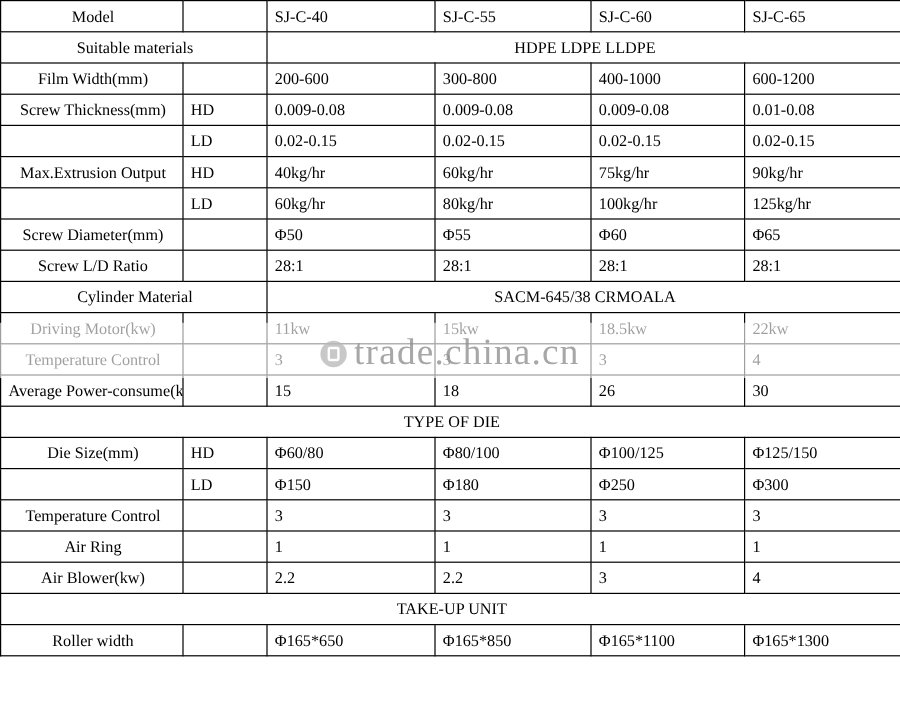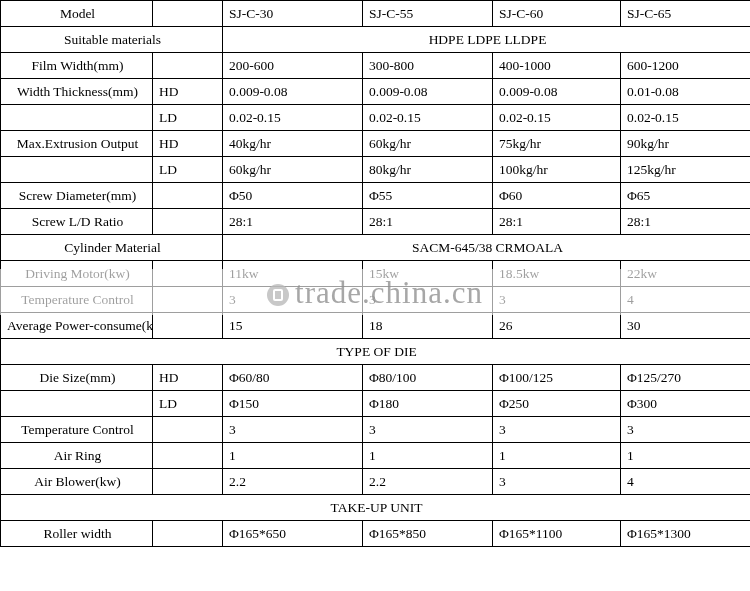--- a/index.html
+++ b/index.html
@@ -109,39 +109,39 @@
     <col class="c-sub">
     <col class="c-v1">
     <col class="c-v2">
     <col class="c-v3">
     <col class="c-v4">
   </colgroup>
   <tbody>
       <tr>
         <td class="label">Model</td>
         <td class="sub"></td>
-        <td class="val">SJ-C-30</td>
+        <td class="val">SJ-C-40</td>
         <td class="val">SJ-C-55</td>
         <td class="val">SJ-C-60</td>
         <td class="val">SJ-C-65</td>
       </tr>
       <tr>
         <td class="label" colspan="2">Suitable materials</td>
         <td class="spanhead" colspan="4">HDPE LDPE LLDPE</td>
       </tr>
       <tr>
         <td class="label">Film Width(mm)</td>
         <td class="sub"></td>
         <td class="val">200-600</td>
         <td class="val">300-800</td>
         <td class="val">400-1000</td>
         <td class="val">600-1200</td>
       </tr>
       <tr>
-        <td class="label">Width Thickness(mm)</td>
+        <td class="label">Screw Thickness(mm)</td>
         <td class="sub">HD</td>
         <td class="val">0.009-0.08</td>
         <td class="val">0.009-0.08</td>
         <td class="val">0.009-0.08</td>
         <td class="val">0.01-0.08</td>
       </tr>
       <tr>
         <td class="label"></td>
         <td class="sub">LD</td>
         <td class="val">0.02-0.15</td>
@@ -211,21 +211,21 @@
       </tr>
       <tr>
         <td class="section" colspan="6">TYPE OF DIE</td>
       </tr>
       <tr>
         <td class="label">Die Size(mm)</td>
         <td class="sub">HD</td>
         <td class="val">Φ60/80</td>
         <td class="val">Φ80/100</td>
         <td class="val">Φ100/125</td>
-        <td class="val">Φ125/270</td>
+        <td class="val">Φ125/150</td>
       </tr>
       <tr>
         <td class="label"></td>
         <td class="sub">LD</td>
         <td class="val">Φ150</td>
         <td class="val">Φ180</td>
         <td class="val">Φ250</td>
         <td class="val">Φ300</td>
       </tr>
       <tr>

